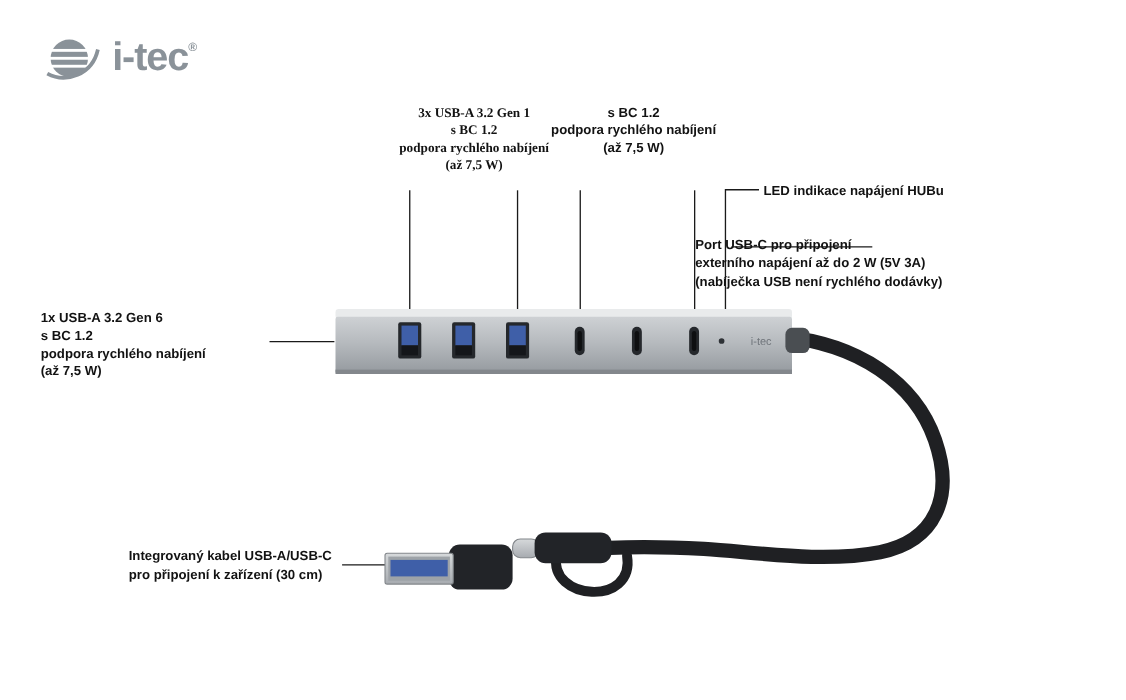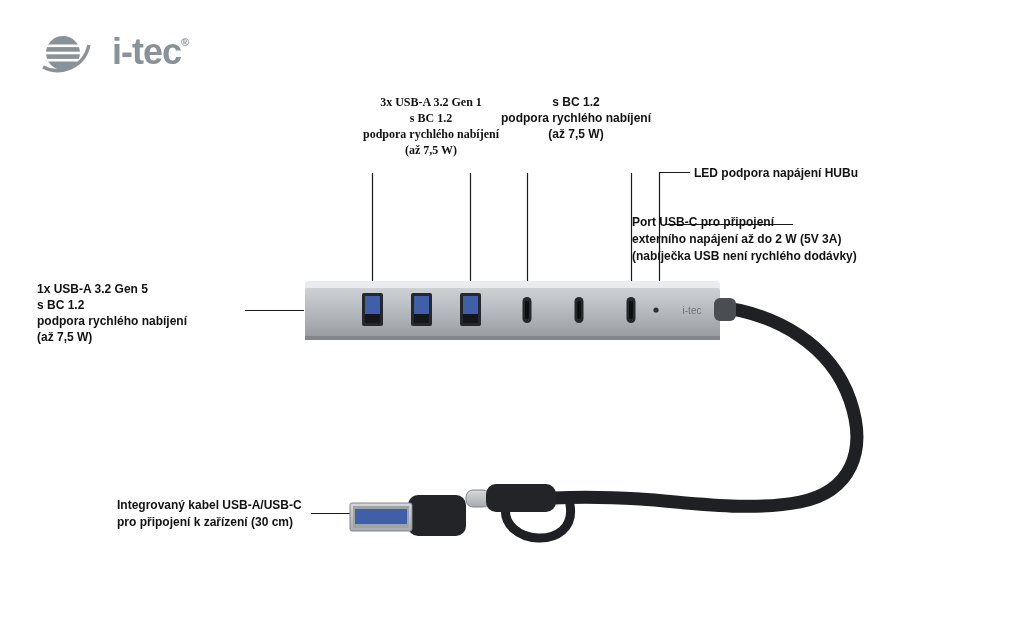--- a/index.html
+++ b/index.html
@@ -1,21 +1,21 @@
 <!DOCTYPE html>
 <html><head>
 <meta charset="utf-8">
 <style>
   html,body{margin:0;padding:0;background:#ffffff;}
   .stage{
     position:relative;width:1024px;height:636px;background:#ffffff;overflow:hidden;
     font-family:"Liberation Sans", sans-serif;
   }
   .diagram{position:absolute;left:0;top:0;}
-  .logo{position:absolute;left:36px;top:22px;display:flex;align-items:center;gap:18px;}
+  .logo{position:absolute;left:36px;top:22px;display:flex;align-items:center;gap:8px;}
   .logo-text{font-size:36px;font-weight:bold;color:#8a9299;letter-spacing:-1px;line-height:1;}
   .logo-text .reg{font-size:11px;font-weight:bold;vertical-align:18px;letter-spacing:0;}
   .ann{position:absolute;font-size:12px;font-weight:600;color:#121212;line-height:16px;}
   .ann.center{text-align:center;}
   .ann.right{text-align:left;}
   .ann.left{text-align:left;}
   .ann.lh17{line-height:17px;}
 </style>
 </head>
 <body>
@@ -119,31 +119,31 @@
     <div>(až 7,5 W)</div>
   </div>
 
   <div class="ann center" style="left:476px;top:94px;width:200px;">
     <div>s BC 1.2</div>
     <div>podpora rychlého nabíjení</div>
     <div>(až 7,5 W)</div>
   </div>
 
   <div class="ann left" style="left:694px;top:165px;width:260px;">
-    <div>LED podpora napájení HUBu</div>
+    <div>LED indikace napájení HUBu</div>
   </div>
 
   <div class="ann right lh17" style="left:632px;top:214px;width:300px;">
     <div>Port USB-C pro připojení</div>
     <div>externího napájení až do 2 W (5V 3A)</div>
     <div>(nabíječka USB není rychlého dodávky)</div>
   </div>
 
   <div class="ann right" style="left:37px;top:281px;width:200px;">
-    <div>1x USB-A 3.2 Gen 5</div>
+    <div>1x USB-A 3.2 Gen 6</div>
     <div>s BC 1.2</div>
     <div>podpora rychlého nabíjení</div>
     <div>(až 7,5 W)</div>
   </div>
 
   <div class="ann right lh17" style="left:117px;top:497px;width:200px;">
     <div>Integrovaný kabel USB-A/USB-C</div>
     <div>pro připojení k zařízení (30 cm)</div>
   </div>
 

